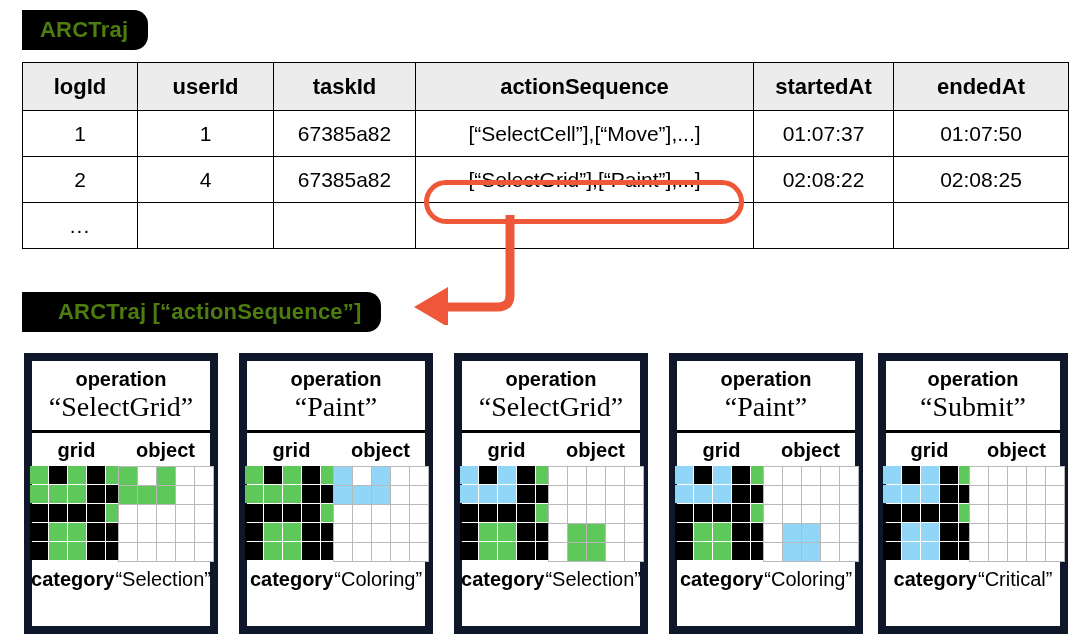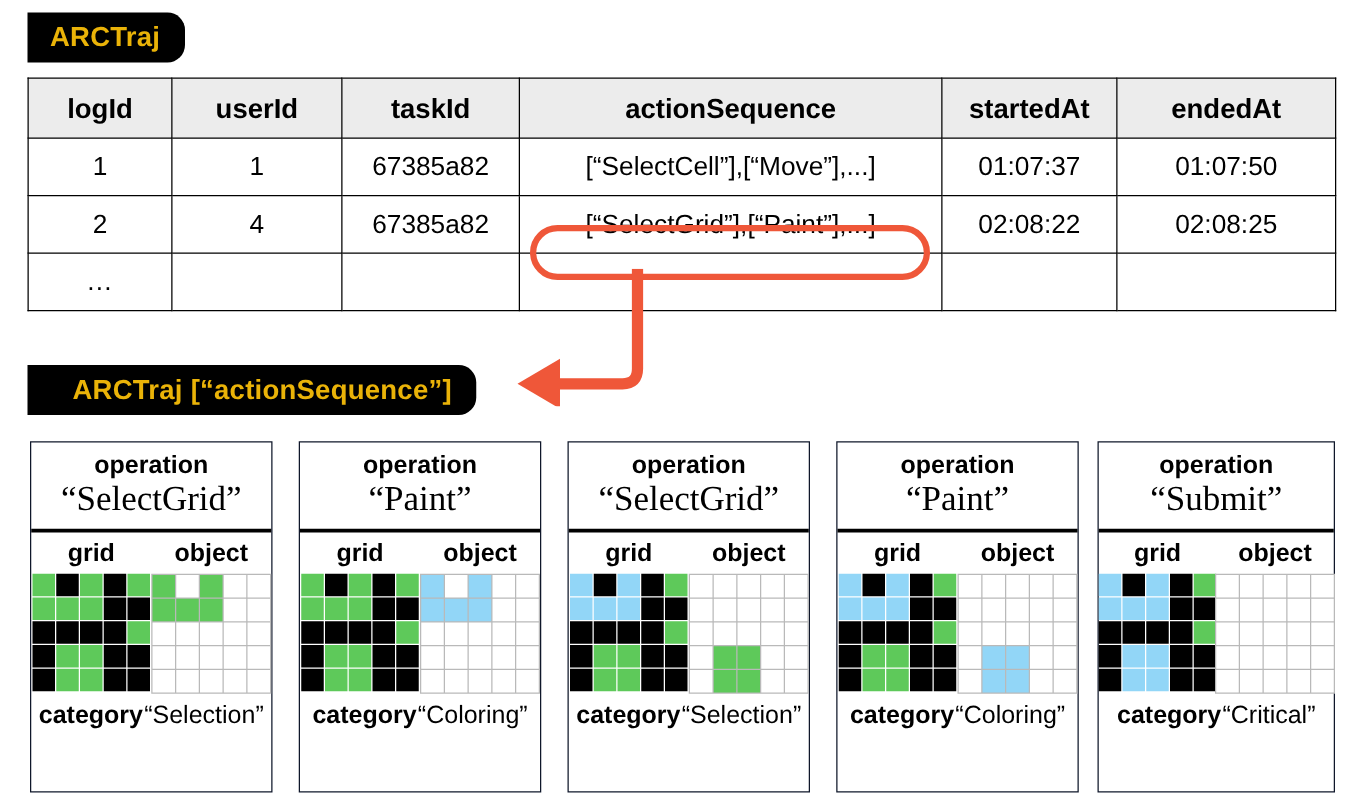--- a/index.html
+++ b/index.html
@@ -10,21 +10,21 @@
     color:#000;
     overflow:hidden;
     position:relative;
   }
   .stage{position:absolute;left:0;top:0;width:1090px;height:644px;}
 
   
   .pill{
     position:absolute;
     background:#000;
-    color:#eab308;
+    color:#4d7c0f;
     font-weight:bold;
     display:flex;align-items:center;
     padding:0 20px 0 18px;
     box-sizing:border-box;
     letter-spacing:.2px;
   }
   #pill-table{left:22px;top:10px;height:40px;font-size:22px;border-radius:0 14px 14px 0;}
   #pill-action{left:22px;top:292px;height:40px;font-size:22px;border-radius:0 14px 14px 0;padding-left:36px;}
 
   
@@ -73,21 +73,21 @@
 
   
   .arrow-svg{position:absolute;left:410px;top:215px;width:220px;height:110px;}
 
   
   .cards{position:absolute;left:0;top:353px;width:1090px;height:285px;}
   .card{
     position:absolute;
     top:0;
     width:194px;height:281px;
-    border:1px solid #0f172a;
+    border:8px solid #0f172a;
     background:#fff;
     box-sizing:border-box;
   }
   .card-top{
     height:72px;
     border-bottom:3px solid #000;
     box-sizing:border-box;
     display:flex;flex-direction:column;
     align-items:center;justify-content:center;
     gap:2px;

